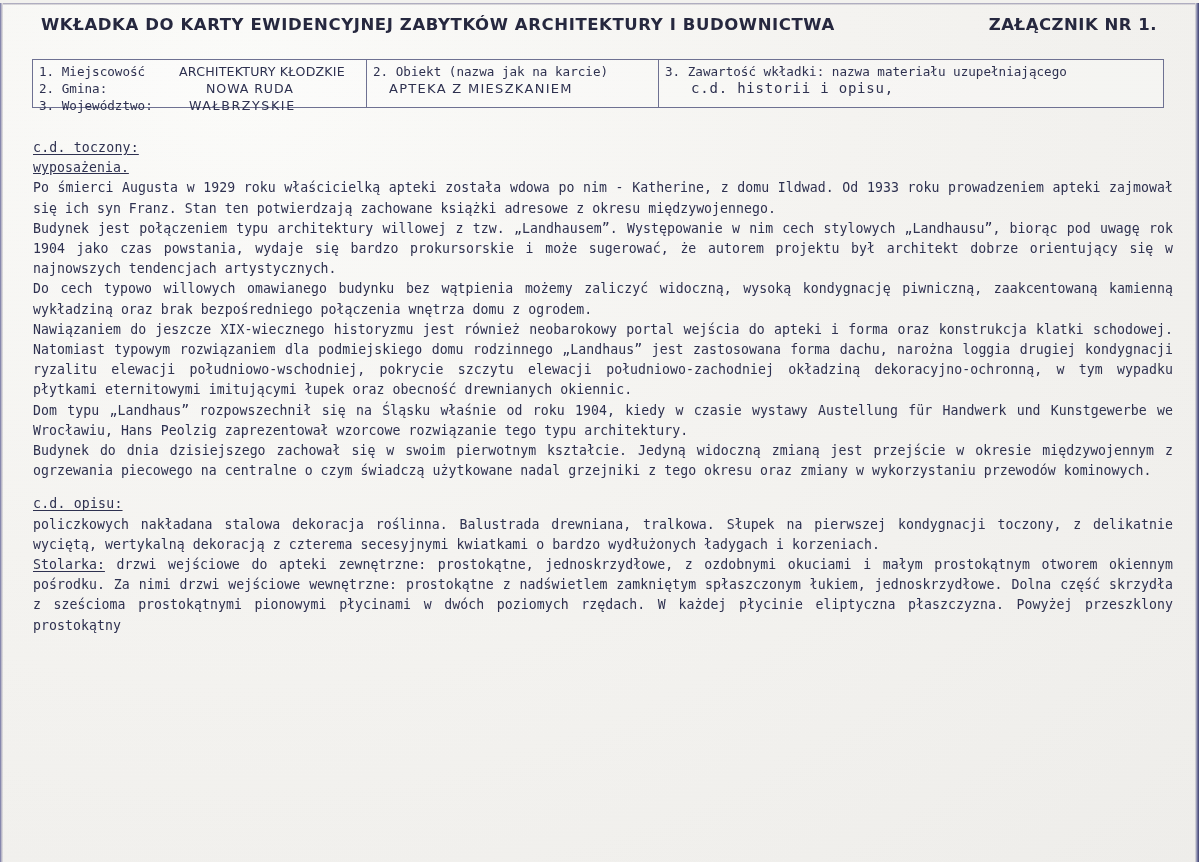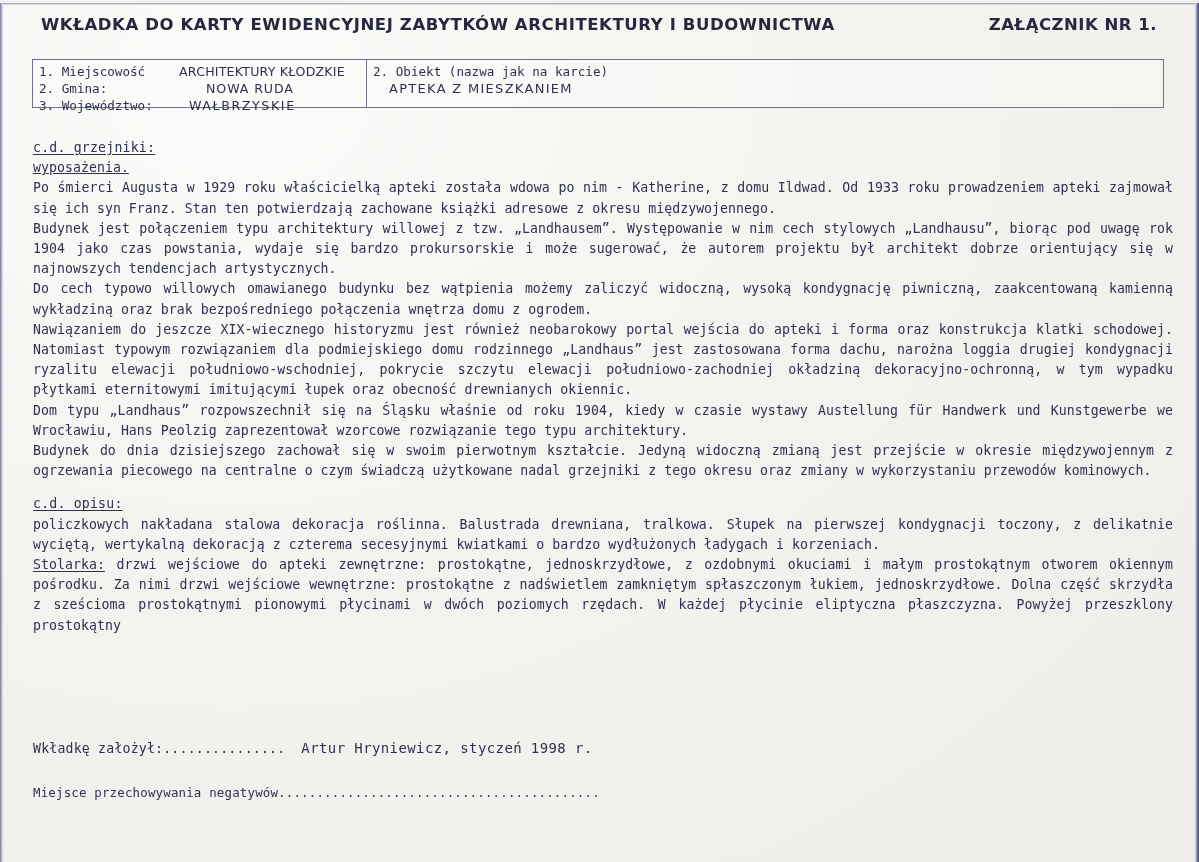--- a/index.html
+++ b/index.html
@@ -223,27 +223,31 @@
         <span class="row-label">3. Województwo:</span>
         <span class="row-value">WAŁBRZYSKIE</span>
       </div>
     </div>
 
     <div class="cell cell-2">
       <div class="cell-2-title">2. Obiekt (nazwa jak na karcie)</div>
       <div class="cell-2-value">APTEKA Z MIESZKANIEM</div>
     </div>
 
+    <div class="cell cell-3">
+      <div class="cell-3-title">3. Zawartość wkładki: nazwa materiału uzupełniającego</div>
+      <div class="cell-3-value">c.d. historii i opisu,</div>
+    </div>
 
   </div>
 
   <div class="body-text">
 
     <div>
-      <span class="section-head">c.d. grzejniki:</span>
+      <span class="section-head">c.d. toczony:</span>
     </div>
 
     <p class="para para-nojust">wyposażenia.</p>
     <p class="para">Po śmierci Augusta w 1929 roku właścicielką apteki została wdowa po nim - Katherine, z domu Ildwad. Od 1933 roku prowadzeniem apteki zajmował się ich syn Franz. Stan ten potwierdzają zachowane książki adresowe z okresu międzywojennego.</p>
     <p class="para">Budynek jest połączeniem typu architektury willowej z tzw. „Landhausem”. Występowanie w nim cech stylowych „Landhausu”, biorąc pod uwagę rok 1904 jako czas powstania, wydaje się bardzo prokursorskie i może sugerować, że autorem projektu był architekt dobrze orientujący się w najnowszych tendencjach artystycznych.</p>
     <p class="para">Do cech typowo willowych omawianego budynku bez wątpienia możemy zaliczyć widoczną, wysoką kondygnację piwniczną, zaakcentowaną kamienną wykładziną oraz brak bezpośredniego połączenia wnętrza domu z ogrodem.</p>
     <p class="para">Nawiązaniem do jeszcze XIX-wiecznego historyzmu jest również neobarokowy portal wejścia do apteki i forma oraz konstrukcja klatki schodowej. Natomiast typowym rozwiązaniem dla podmiejskiego domu rodzinnego „Landhaus” jest zastosowana forma dachu, narożna loggia drugiej kondygnacji ryzalitu elewacji południowo-wschodniej, pokrycie szczytu elewacji południowo-zachodniej okładziną dekoracyjno-ochronną, w tym wypadku płytkami eternitowymi imitującymi łupek oraz obecność drewnianych okiennic.</p>
     <p class="para">Dom typu „Landhaus” rozpowszechnił się na Śląsku właśnie od roku 1904, kiedy w czasie wystawy Austellung für Handwerk und Kunstgewerbe we Wrocławiu, Hans Peolzig zaprezentował wzorcowe rozwiązanie tego typu architektury.</p>
     <p class="para">Budynek do dnia dzisiejszego zachował się w swoim pierwotnym kształcie. Jedyną widoczną zmianą jest przejście w okresie międzywojennym z ogrzewania piecowego na centralne o czym świadczą użytkowane nadal grzejniki z tego okresu oraz zmiany w wykorzystaniu przewodów kominowych.</p>
 
@@ -251,21 +255,15 @@
 
     <div>
       <span class="section-head">c.d. opisu:</span>
     </div>
 
     <p class="para">policzkowych nakładana stalowa dekoracja roślinna. Balustrada drewniana, tralkowa. Słupek na pierwszej kondygnacji toczony, z delikatnie wyciętą, wertykalną dekoracją z czterema secesyjnymi kwiatkami o bardzo wydłużonych ładygach i korzeniach.</p>
     <p class="para"><span class="inline-underline">Stolarka:</span><span> drzwi wejściowe do apteki zewnętrzne: prostokątne, jednoskrzydłowe, z ozdobnymi okuciami i małym prostokątnym otworem okiennym pośrodku. Za nimi drzwi wejściowe wewnętrzne: prostokątne z nadświetlem zamkniętym spłaszczonym łukiem, jednoskrzydłowe. Dolna część skrzydła z sześcioma prostokątnymi pionowymi płycinami w dwóch poziomych rzędach. W każdej płycinie eliptyczna płaszczyzna. Powyżej przeszklony prostokątny</span></p>
 
   </div>
 
-  <div class="footer">
-    <div class="footer-line-1">
-      <span>Wkładkę założył:...............</span><span class="footer-name">Artur Hryniewicz, styczeń 1998 r.</span>
-    </div>
-    <div class="footer-line-2">Miejsce przechowywania negatywów..........................................</div>
-  </div>
 
   <div class="paper-noise"></div>
 </div>
 
 </body></html>

